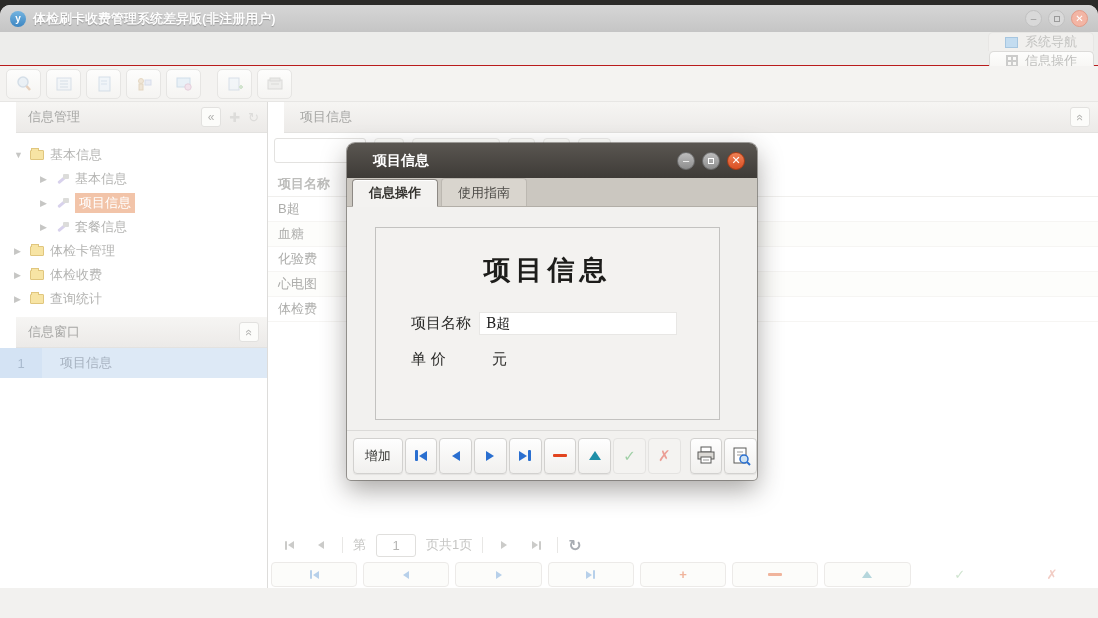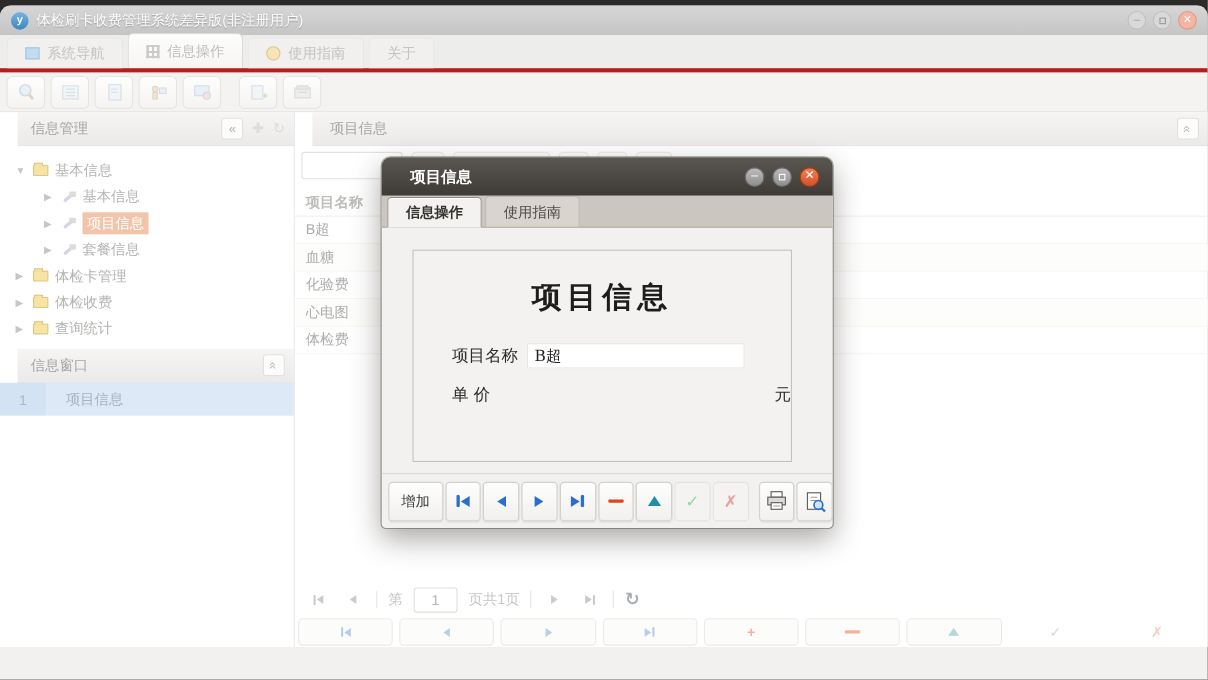--- a/index.html
+++ b/index.html
@@ -4,29 +4,29 @@
 <style>
   * { margin:0; padding:0; box-sizing:border-box; }
   html,body { width:1098px; height:618px; }
   body { font-family:"Liberation Sans","DejaVu Sans",sans-serif; background:#2b2a28; position:relative; overflow:hidden; }
 
   .win { position:absolute; left:0; right:0; top:5px; bottom:0; background:#f2f1ef; border-radius:10px 10px 0 0; overflow:hidden; }
 
   
   .titlebar { position:absolute; top:0; left:0; right:0; height:27px; background:linear-gradient(#d6d6d6,#c5c5c5); display:flex; align-items:center; padding:0 10px; }
   .app-ico { width:16px; height:16px; border-radius:50%; background:linear-gradient(#74b4e0,#3d86c2); color:#fff; font-size:10px; font-weight:bold; display:flex; align-items:center; justify-content:center; margin-right:7px; }
-  .app-title { color:#fdfdfd; font-weight:normal; font-size:13px; text-shadow:0 1px 1px rgba(0,0,0,.25); }
+  .app-title { color:#fdfdfd; font-weight:bold; font-size:13px; text-shadow:0 1px 1px rgba(0,0,0,.25); }
   .winctl { margin-left:auto; display:flex; gap:6px; }
   .wbtn { width:17px; height:17px; border-radius:50%; display:flex; align-items:center; justify-content:center; font-size:10px; line-height:1; }
   .wbtn.min,.wbtn.max { background:#d9d9d9; border:1px solid #c0c0c0; color:#9a9a9a; }
   .wbtn.cls { background:#f3b5a4; border:1px solid #e09a88; color:#fff; }
   .sq { width:6px; height:6px; border:1.5px solid #9a9a9a; display:block; }
 
   
-  .tabbar { position:absolute; top:27px; left:0; right:0; height:34px; background:#ededeb; display:flex; align-items:flex-end; padding-left:6px; border-bottom:4px solid #b91c1c; }
+  .tabbar { position:absolute; top:27px; left:0; right:0; height:34px; background:#ededeb; display:flex; align-items:flex-end; padding-left:6px; border-bottom:1px solid #b91c1c;flex-direction:column; }
   .tab { height:28px; display:flex; align-items:center; gap:7px; padding:0 16px; font-size:13px; color:#c3c3c1; border:1px solid #e7e6e4; border-bottom:none; border-radius:5px 5px 0 0; background:#f1f0ee; margin-right:4px; }
   .tab.active { background:linear-gradient(#fdfdfc,#f6f5f3); border-color:#dcdbd9; height:32px; color:#bebebc; }
   .i-window { width:13px; height:11px; background:#c3dcf0; border:1px solid #a6c6e0; }
   .i-grid { width:12px; height:12px; background:repeating-linear-gradient(0deg,#cccccb 0 2px,transparent 2px 5px),repeating-linear-gradient(90deg,#cccccb 0 2px,transparent 2px 5px); }
   .i-guide { width:13px; height:13px; border-radius:50%; background:#f5e5b8; border:1px solid #dcc68e; }
 
   
   .toolbar { position:absolute; top:61px; left:0; right:0; height:36px; background:#f4f3f1; border-bottom:1px solid #e7e6e4; display:flex; align-items:center; padding-left:6px; gap:5px; }
   .tbtn { width:35px; height:30px; border:1px solid #e6e5e3; border-radius:5px; background:linear-gradient(#fdfdfc,#f5f4f2); display:flex; align-items:center; justify-content:center; }
   .tbtn svg { opacity:.55; }
@@ -112,21 +112,21 @@
   .dbtn.cls { background:linear-gradient(#f08256,#d94f24); border:1px solid #aa3c16; }
   .dsq { width:6px; height:6px; border:1.5px solid #fff; display:block; }
   .dlg-tabs { height:29px; background:#cbc7c0; border-bottom:1px solid #b2aea7; display:flex; align-items:flex-end; padding-left:5px; }
   .dtab { height:28px; padding:0 16px; display:flex; align-items:center; font-size:13px; border-radius:4px 4px 0 0; margin-right:3px; }
   .dtab.active { background:#f3f2f0; border:1px solid #8d8984; border-bottom:1px solid #f3f2f0; margin-bottom:-1px; font-weight:bold; color:#35332f; box-shadow:inset 0 1px 0 #fff; }
   .dtab.idle { background:#d9d5ce; border:1px solid #bcb8b1; border-bottom:none; color:#4d4b47; }
   .dlg-body { position:relative; height:223px; }
   .formpanel { position:absolute; left:28px; top:20px; width:345px; height:193px; border:1px solid #c3c2c0; background:#f3f2f0; font-family:"DejaVu Serif","Liberation Serif",serif; }
   .fheading { margin-top:24px; text-align:center; font-size:27px; letter-spacing:5px; color:#1d1d1b; font-weight:600; }
   .frow { display:flex; align-items:center; padding-left:35px; margin-top:24px; }
-  .frow.second { margin-top:15px;justify-content:space-between; }
+  .frow.second { margin-top:15px; }
   .flabel { width:68px; font-size:15px; color:#2b2b29; }
   .finput { height:23px; border:1px solid #e8e7e5; background:#fff; font-size:14px; padding:0 6px; outline:none; font-family:"DejaVu Serif","Liberation Serif",serif; color:#222; }
   .finput.name { width:198px; }
   .finput.price { width:168px; text-align:right; }
   .funit { font-size:15px; color:#2b2b29; margin-left:13px; }
   .dlg-footer { position:absolute; left:0; right:0; bottom:0; height:50px; border-top:1px solid #dbdad8; display:flex; align-items:center; padding-left:6px; gap:2px; }
   .fbtn { height:36px; border:1px solid #d2d1cf; border-radius:4px; background:linear-gradient(#fefefe,#f1f0ee); display:flex; align-items:center; justify-content:center; gap:1px; box-shadow:0 1px 1px rgba(0,0,0,.06); }
   .fbtn.txt { width:50px; font-size:13px; color:#3a3a38; }
   .fbtn.ic { width:33px; }
   .fbtn.dis { border-color:#e4e3e1; background:#f4f3f1; box-shadow:none; font-size:15px; font-weight:bold; }

